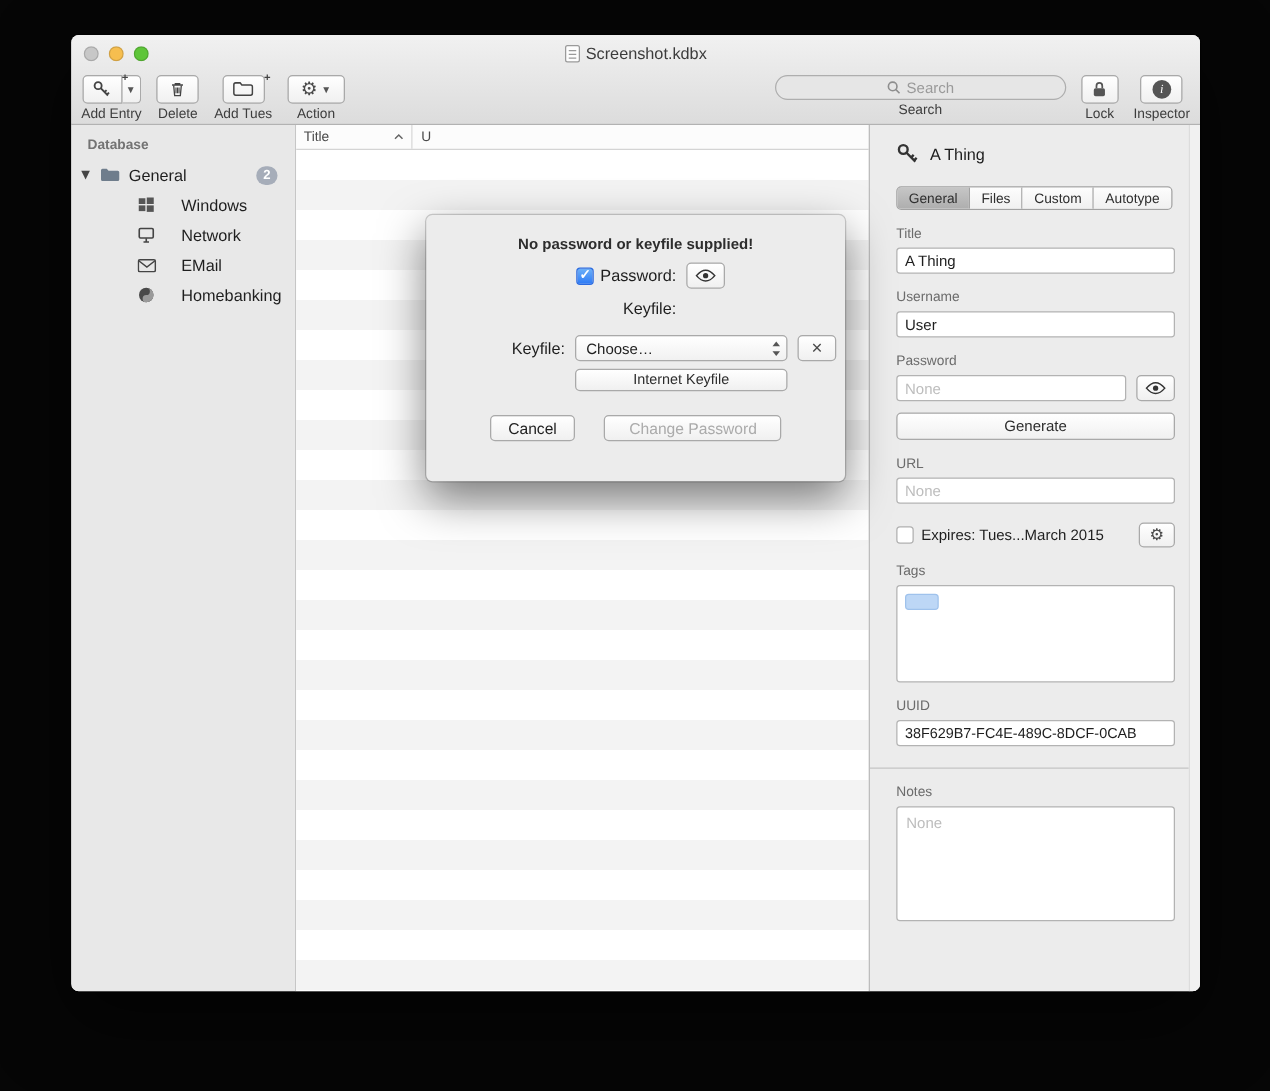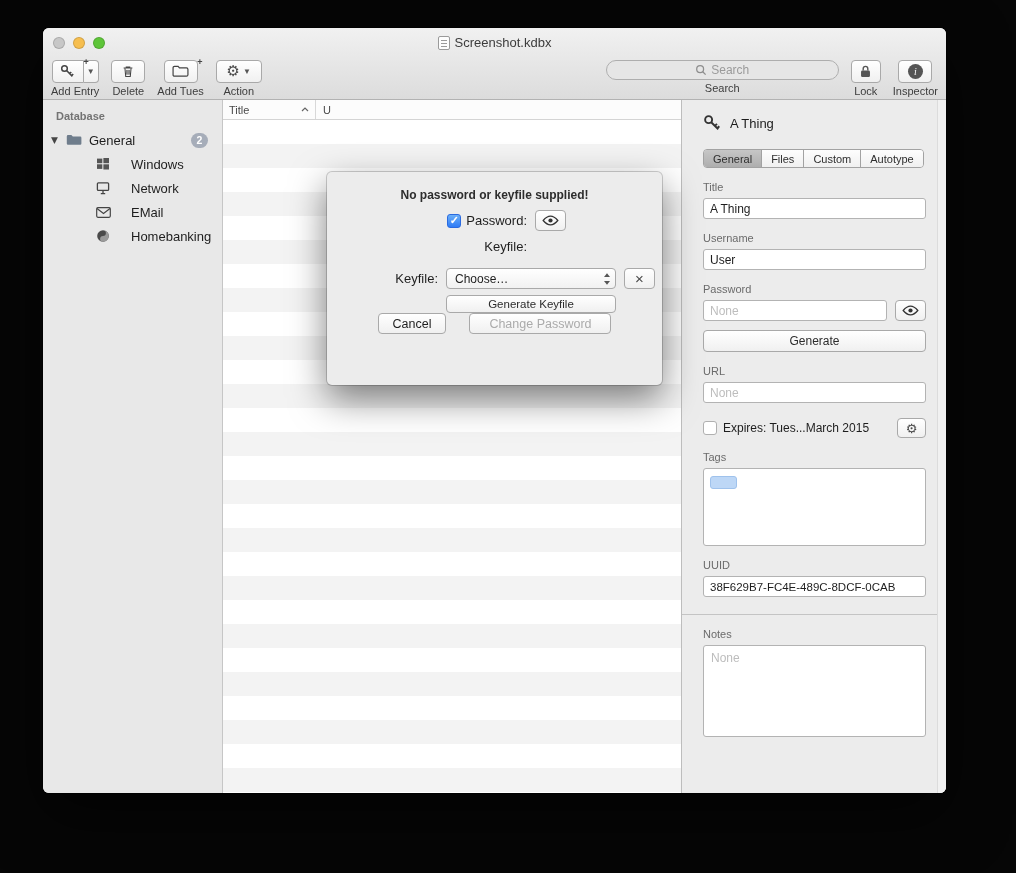--- a/index.html
+++ b/index.html
@@ -5,21 +5,21 @@
   * { margin:0; padding:0; box-sizing:border-box; }
   html,body { width:1016px; height:873px; }
   body {
     background:#060606;
     font-family:"Liberation Sans", sans-serif;
     position:relative;
     overflow:hidden;
     -webkit-font-smoothing:antialiased;
   }
   .window {
-    position:absolute; left:43px; top:28px; width:903px; height:765px;
+    position:absolute; left:57px; top:28px; width:903px; height:765px;
     border-radius:6px; overflow:hidden;
     background:#ececec;
     box-shadow:0 22px 60px rgba(0,0,0,.6), 0 0 0 1px rgba(0,0,0,.35);
   }
   
   .chrome {
     background:linear-gradient(#f1f1f1,#dcdcdc);
     border-bottom:1px solid #b2b2b2;
   }
   .titlebar { height:29px; position:relative; display:flex; align-items:center; }
@@ -131,21 +131,21 @@
   .drow { display:flex; align-items:center; justify-content:center; gap:8px; margin-top:8px; }
   .drow .left { width:104px; display:flex; align-items:center; justify-content:flex-end; gap:5px;
     font-size:13px; color:#1e1e1e; }
   .drow .field { width:170px; }
   .drow .slot { width:31px; flex:none; }
   .popup { width:170px; height:21px; background:linear-gradient(#ffffff,#f1f1f1); border:1px solid #a9a9a9;
     border-radius:4px; display:flex; align-items:center; font-size:12px; color:#1e1e1e; padding:0 4px 0 8px; }
   .popup .stepper { margin-left:auto; display:flex; }
   .x-btn { width:29px; height:21px; font-size:15px; color:#4a4a4a; line-height:1; }
   .gen-key-btn { width:170px; height:18px; font-size:11.5px; color:#2c2c2c; }
-  .dlg-buttons { display:flex; justify-content:center; gap:23px; }
+  .dlg-buttons { display:flex; justify-content:center; gap:23px; margin-top:19px; }
   .dlg-btn { height:21px; font-size:12.5px; padding:0 14px; color:#1e1e1e; }
   .dlg-btn.primary { width:142px; }
   .dlg-btn.disabled { color:#ababab; }
   svg { display:block; }
 </style>
 </head>
 <body>
 
 <div class="window">
 
@@ -419,21 +419,21 @@
                 <path d="M4 1.2 L7 5 H1 Z" fill="#555"></path>
                 <path d="M4 12.8 L1 9 H7 Z" fill="#555"></path>
               </svg>
           </span>
         </span>
         <span class="bezel x-btn slot">×</span>
       </div>
 
       <div class="drow" style="margin-top:6px;">
         <span class="left"></span>
-        <span class="bezel gen-key-btn">Generate Keyfile</span>
+        <span class="bezel gen-key-btn">Internet Keyfile</span>
         <span class="slot"></span>
       </div>
 
       <div class="dlg-buttons">
         <span class="bezel dlg-btn">Cancel</span>
         <span class="bezel dlg-btn primary disabled">Change Password</span>
       </div>
     </div>
 
   </div>

